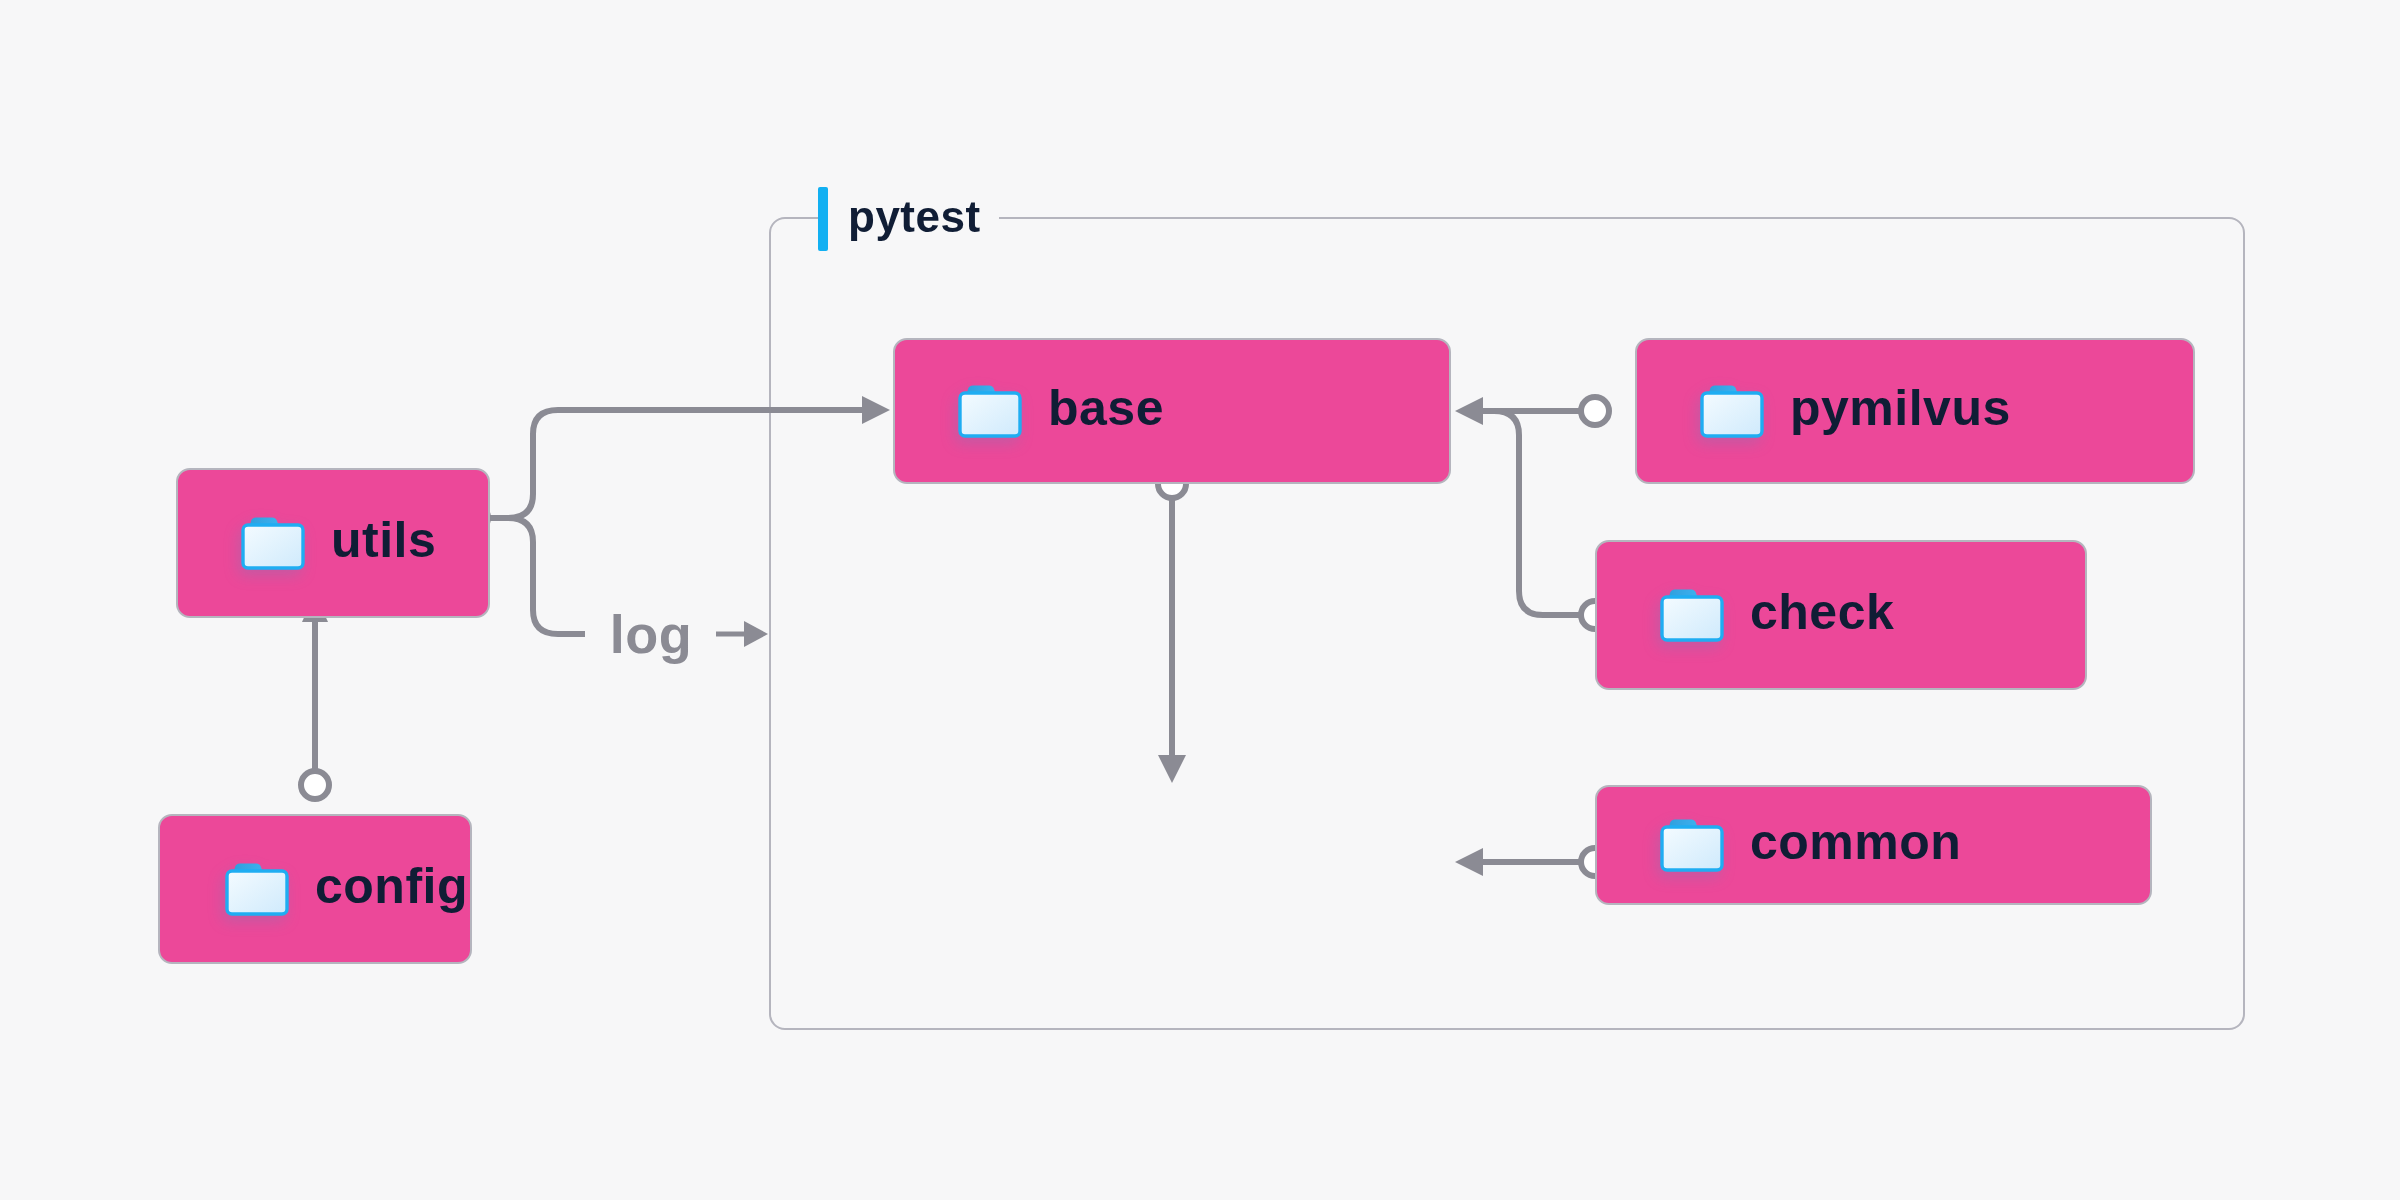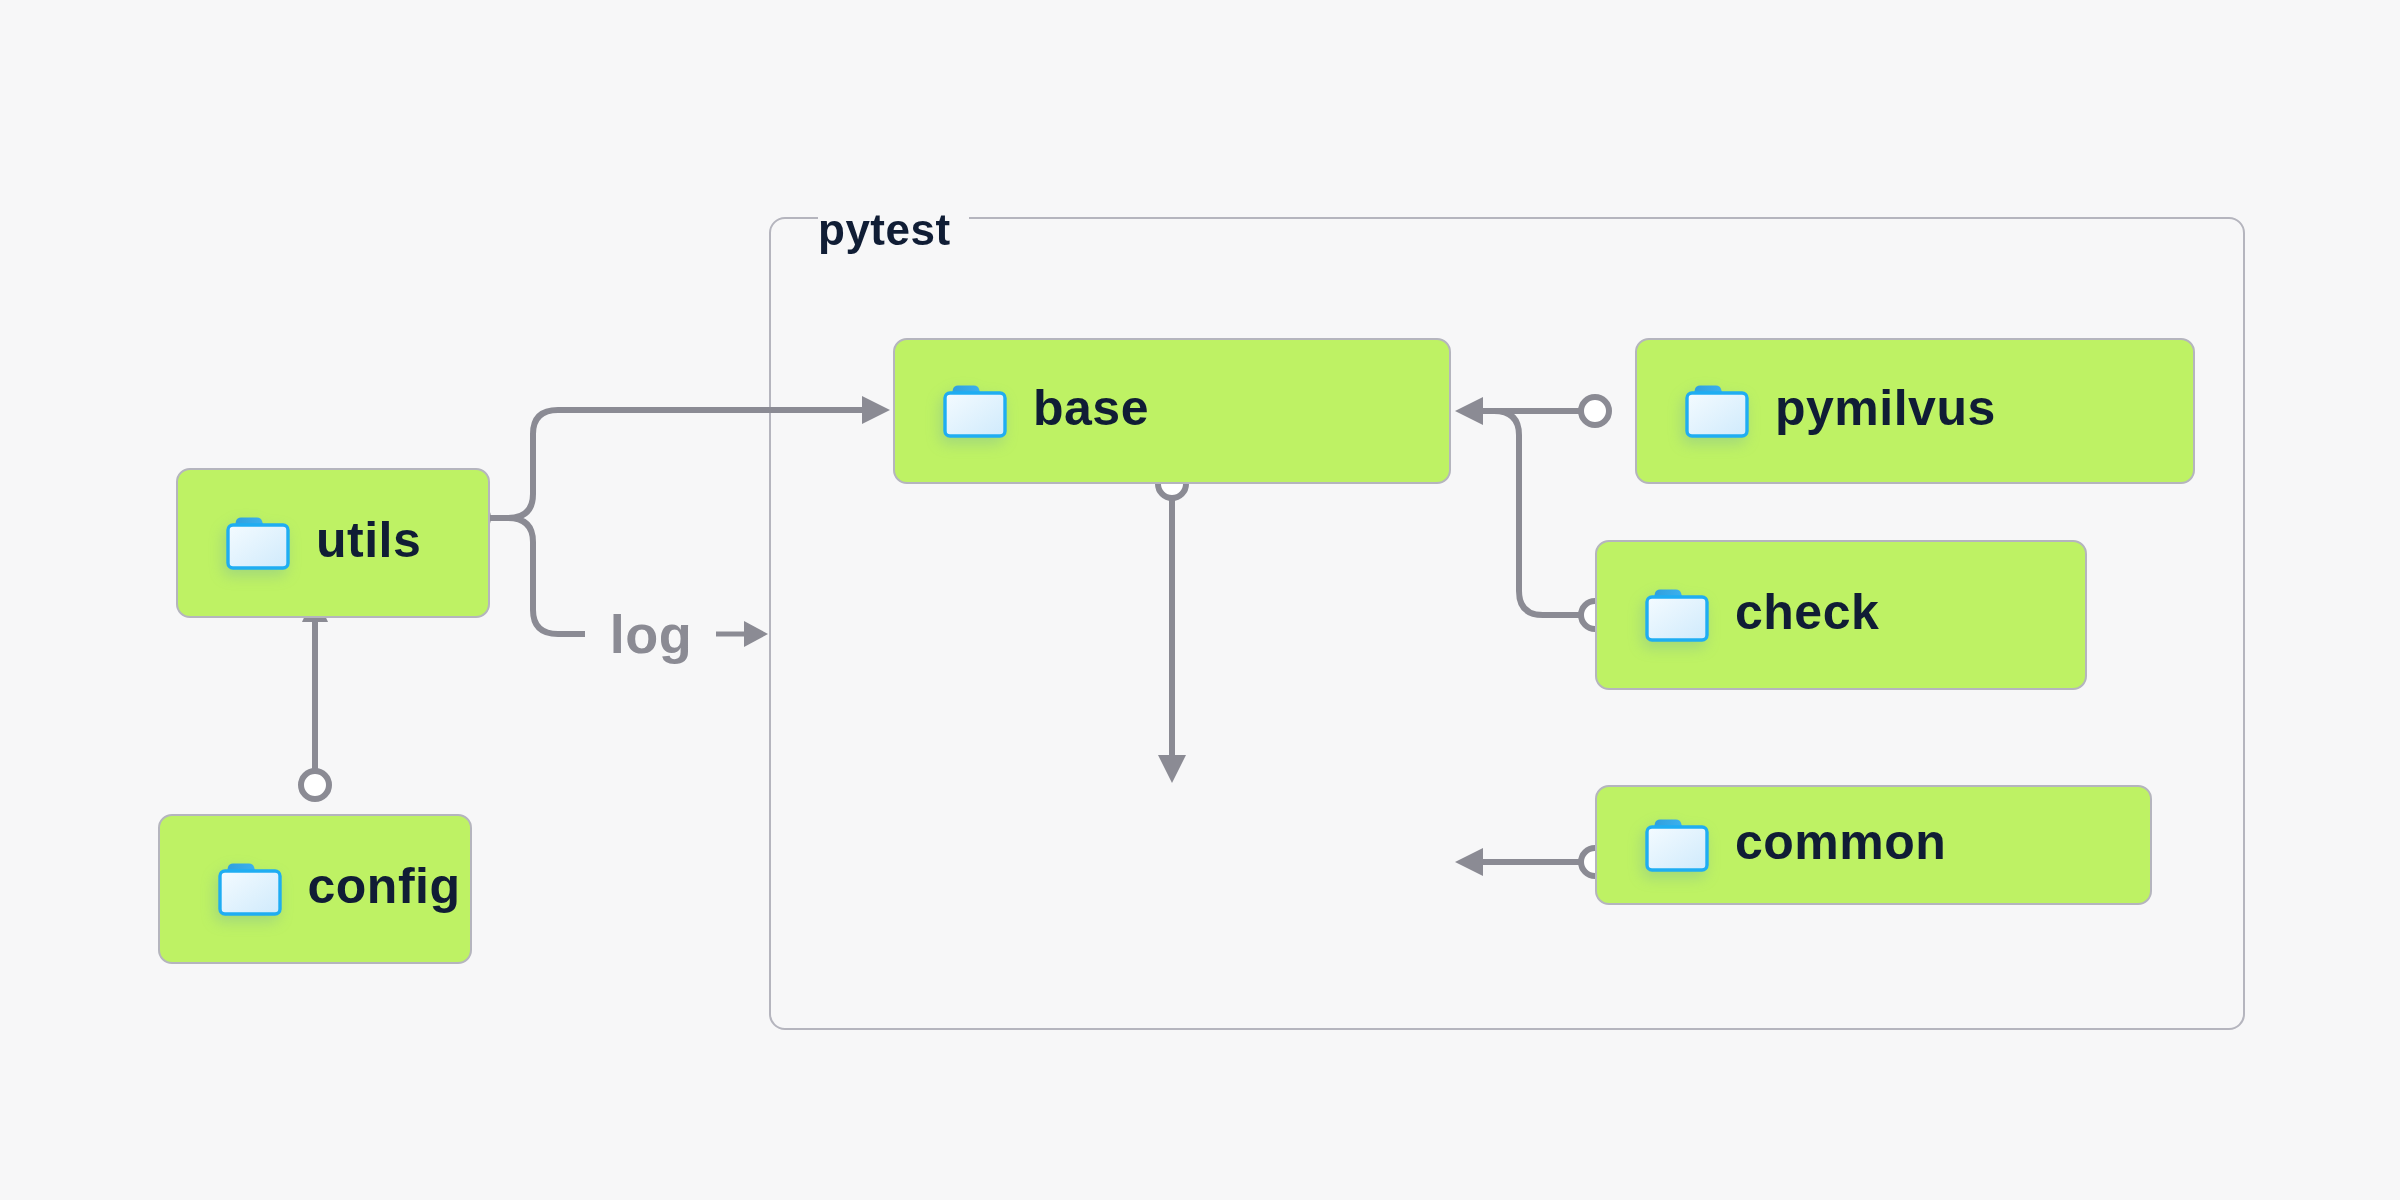--- a/index.html
+++ b/index.html
@@ -36,48 +36,47 @@
     position: absolute;
     left: 818px;
     top: 188px;
     height: 62px;
     display: flex;
     align-items: center;
     gap: 20px;
     padding: 0 18px 0 0;
     background: #f7f7f8;
     z-index: 3;
-    flex-direction: column;
   }
   .group-label .accent-bar {
     display: inline-block;
     width: 10px;
     height: 64px;
     background: #12b0f2;
     border-radius: 2px;
   }
   .group-label .group-title {
     font-size: 44px;
     font-weight: 700;
     color: #101d35;
     letter-spacing: 0.5px;
     line-height: 1;
     padding-bottom: 4px;
   }
   
   .node {
     position: absolute;
-    background: #bef264;
+    background: #ec4899;
     border: 2px solid #b5b5be;
     border-radius: 14px;
     box-sizing: border-box;
     display: flex;
     align-items: center;
     gap: 26px;
-    padding-left: 48px;
+    padding-left: 63px;
     z-index: 2;
   }
   .node .node-label {
     font-size: 50px;
     font-weight: 700;
     color: #101d35;
     letter-spacing: 0.5px;
     line-height: 1;
     padding-bottom: 6px;
   }

